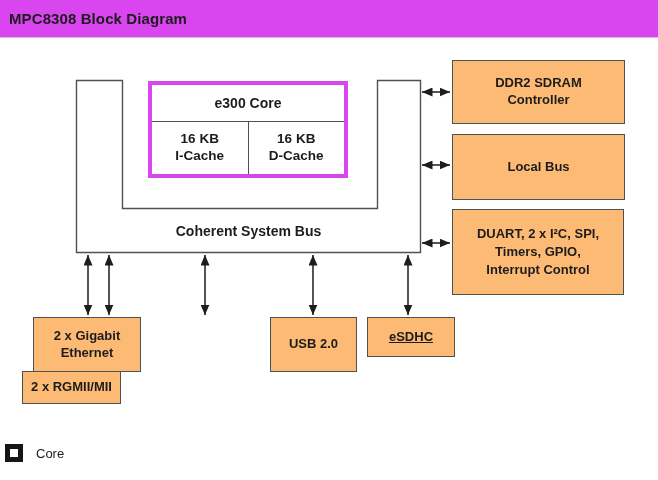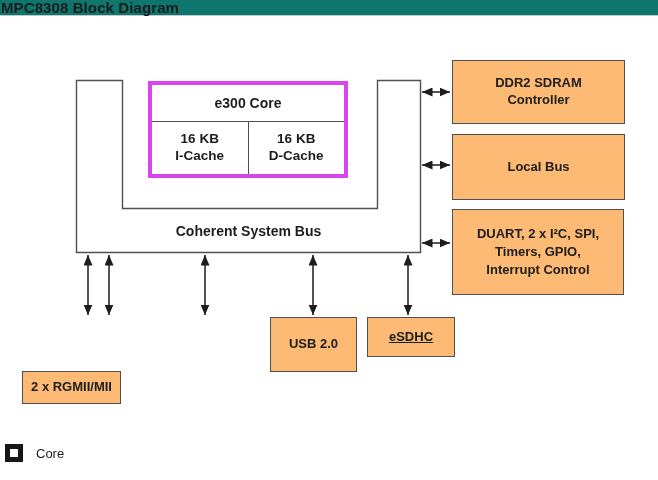--- a/index.html
+++ b/index.html
@@ -5,23 +5,23 @@
   html, body { margin: 0; padding: 0; }
   body {
     width: 658px; height: 480px; background: #ffffff; overflow: hidden;
     font-family: "Liberation Sans", "DejaVu Sans", sans-serif;
     color: #1c1c1c;
     -webkit-font-smoothing: antialiased;
   }
   .stage { position: relative; width: 658px; height: 480px; background: #ffffff; }
 
   .titlebar {
-    position: absolute; left: 0; top: 0; width: 658px; height: 16px;
-    background: #0f766e; border-bottom: 1px solid #c7c8c9;
-    display: flex; align-items: center; box-sizing: border-box; padding-left: 1px;
+    position: absolute; left: 0; top: 0; width: 658px; height: 38px;
+    background: #d946ef; border-bottom: 1px solid #c7c8c9;
+    display: flex; align-items: center; box-sizing: border-box; padding-left: 9px;
   }
   .titlebar span { font-size: 15px; font-weight: bold; letter-spacing: 0.1px; }
 
   .layer { position: absolute; left: 0; top: 0; }
 
   .box {
     position: absolute; background: #fdba74;
     border: 1.4px solid #4f5052; box-sizing: border-box;
     display: flex; align-items: center; justify-content: center;
     text-align: center; font-weight: bold; font-size: 13px; line-height: 1.3;
@@ -107,20 +107,22 @@
 
   <div class="bus-label">Coherent System Bus</div>
 
   <div class="box" style="left:452px; top:60px; width:173px; height:64px;">DDR2 SDRAM
 Controller</div>
   <div class="box" style="left:452px; top:134px; width:173px; height:66px;">Local Bus</div>
   <div class="box duart-box" style="left:452px; top:209px; width:172px; height:86px;">DUART, 2 x I²C, SPI,
 Timers, GPIO,
 Interrupt Control</div>
 
+  <div class="box" style="left:33px; top:317px; width:108px; height:55px;">2 x Gigabit
+Ethernet</div>
   <div class="box" style="left:22px; top:371px; width:99px; height:33px;">2 x RGMII/MII</div>
 
 
   <div class="box" style="left:270px; top:317px; width:87px; height:55px;">USB 2.0</div>
   <div class="box" style="left:367px; top:317px; width:88px; height:40px;text-decoration:underline;">eSDHC</div>
 
   <div class="legend">
     <div class="legend-swatch"></div>
     <div class="legend-label">Core</div>
   </div>

